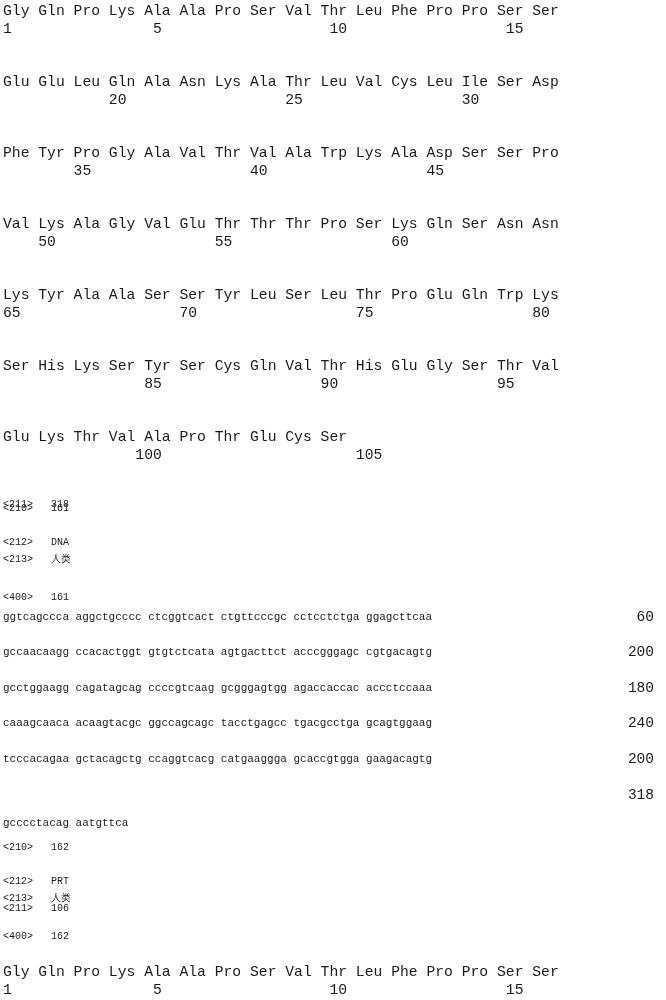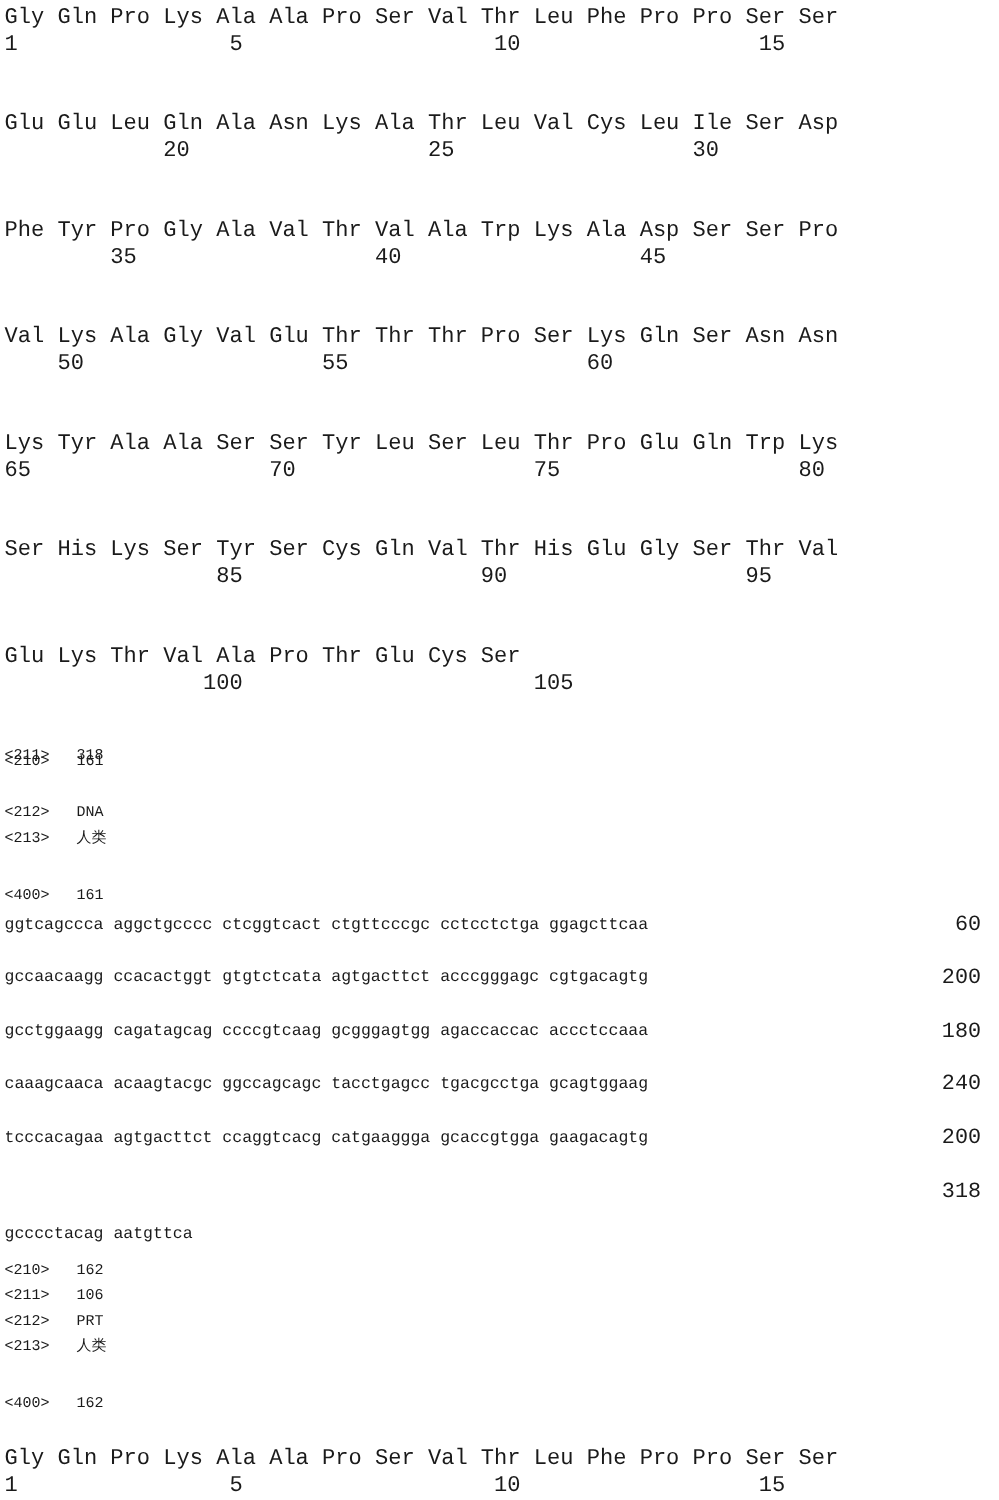--- a/index.html
+++ b/index.html
@@ -60,30 +60,30 @@
 
     <div class="seqline" style="top:643px">gccaacaagg ccacactggt gtgtctcata agtgacttct acccgggagc cgtgacagtg</div>
     <div class="seqnum" style="top:643px">200</div>
 
     <div class="seqline" style="top:679px">gcctggaagg cagatagcag ccccgtcaag gcgggagtgg agaccaccac accctccaaa</div>
     <div class="seqnum" style="top:679px">180</div>
 
     <div class="seqline" style="top:714px">caaagcaaca acaagtacgc ggccagcagc tacctgagcc tgacgcctga gcagtggaag</div>
     <div class="seqnum" style="top:714px">240</div>
 
-    <div class="seqline" style="top:750px">tcccacagaa agtgacttct ccaggtcacg catgaaggga gcaccgtgga gaagacagtg</div>
+    <div class="seqline" style="top:750px">tcccacagaa gctacagctg ccaggtcacg catgaaggga gcaccgtgga gaagacagtg</div>
     <div class="seqnum" style="top:750px">200</div>
 
     <div class="seqline" style="top:814px">gcccctacag aatgttca</div>
     <div class="seqnum" style="top:786px">318</div>
   </div>
 
   <div>
     <div class="meta" style="top:839px"><span>&lt;210&gt;</span>   <span>162</span></div>
-    <div class="meta" style="top:856px"><span>&lt;211&gt;</span>   <span>106</span></div>
+    <div class="meta" style="top:900px"><span>&lt;211&gt;</span>   <span>106</span></div>
     <div class="meta" style="top:873px"><span>&lt;212&gt;</span>   <span>PRT</span></div>
     <div class="meta" style="top:890px"><span>&lt;213&gt;</span>   <span>人类</span></div>
     <div class="meta" style="top:928px"><span>&lt;400&gt;</span>   <span>162</span></div>
   </div>
 
   <div>
     <div class="ln" style="top:964px">Gly Gln Pro Lys Ala Ala Pro Ser Val Thr Leu Phe Pro Pro Ser Ser</div>
     <div class="ln" style="top:982px">1                5                   10                  15</div>
   </div>
 

